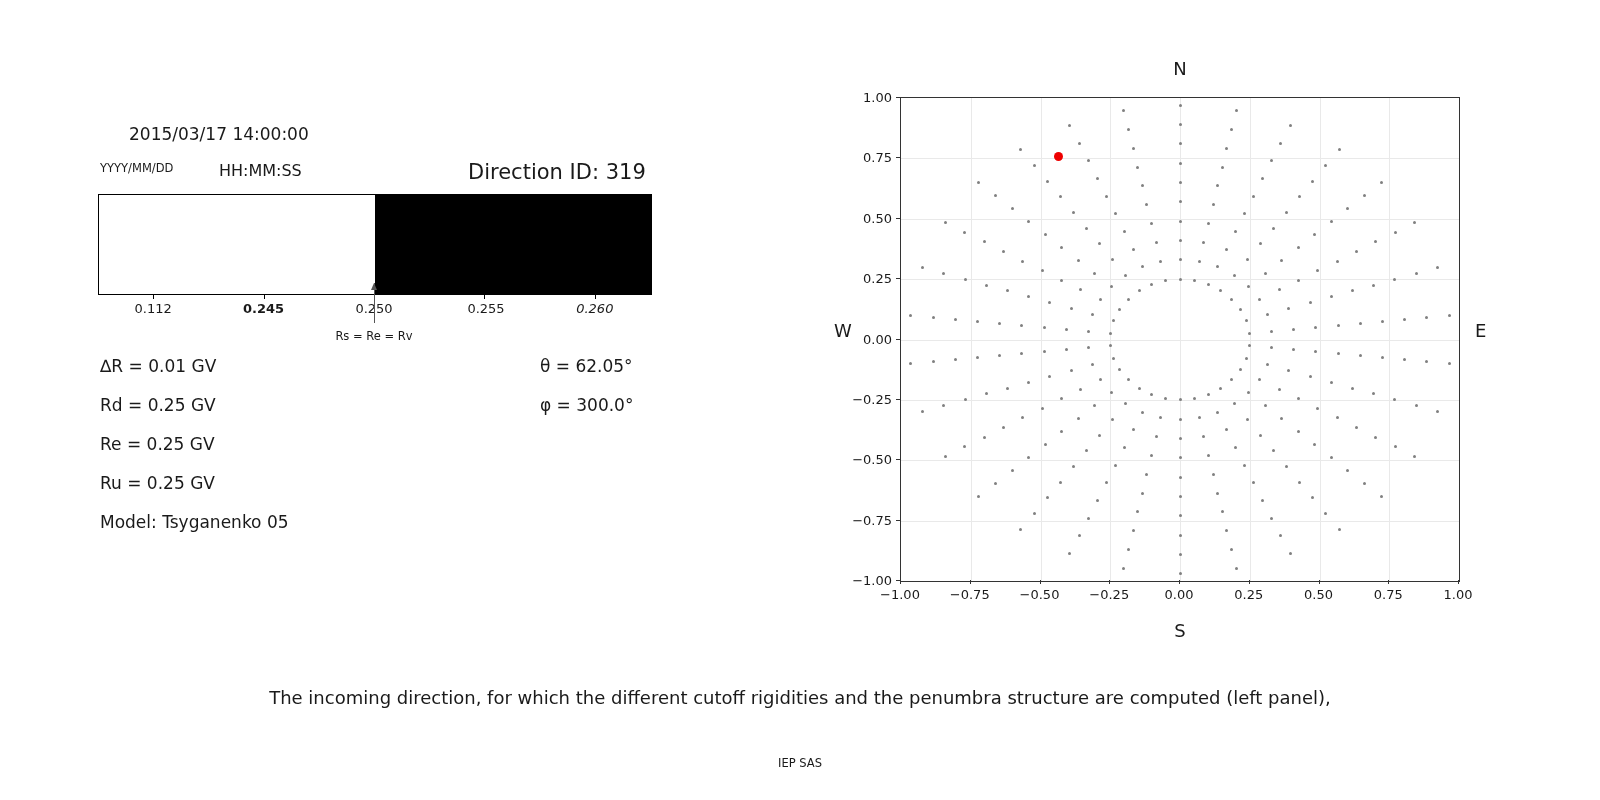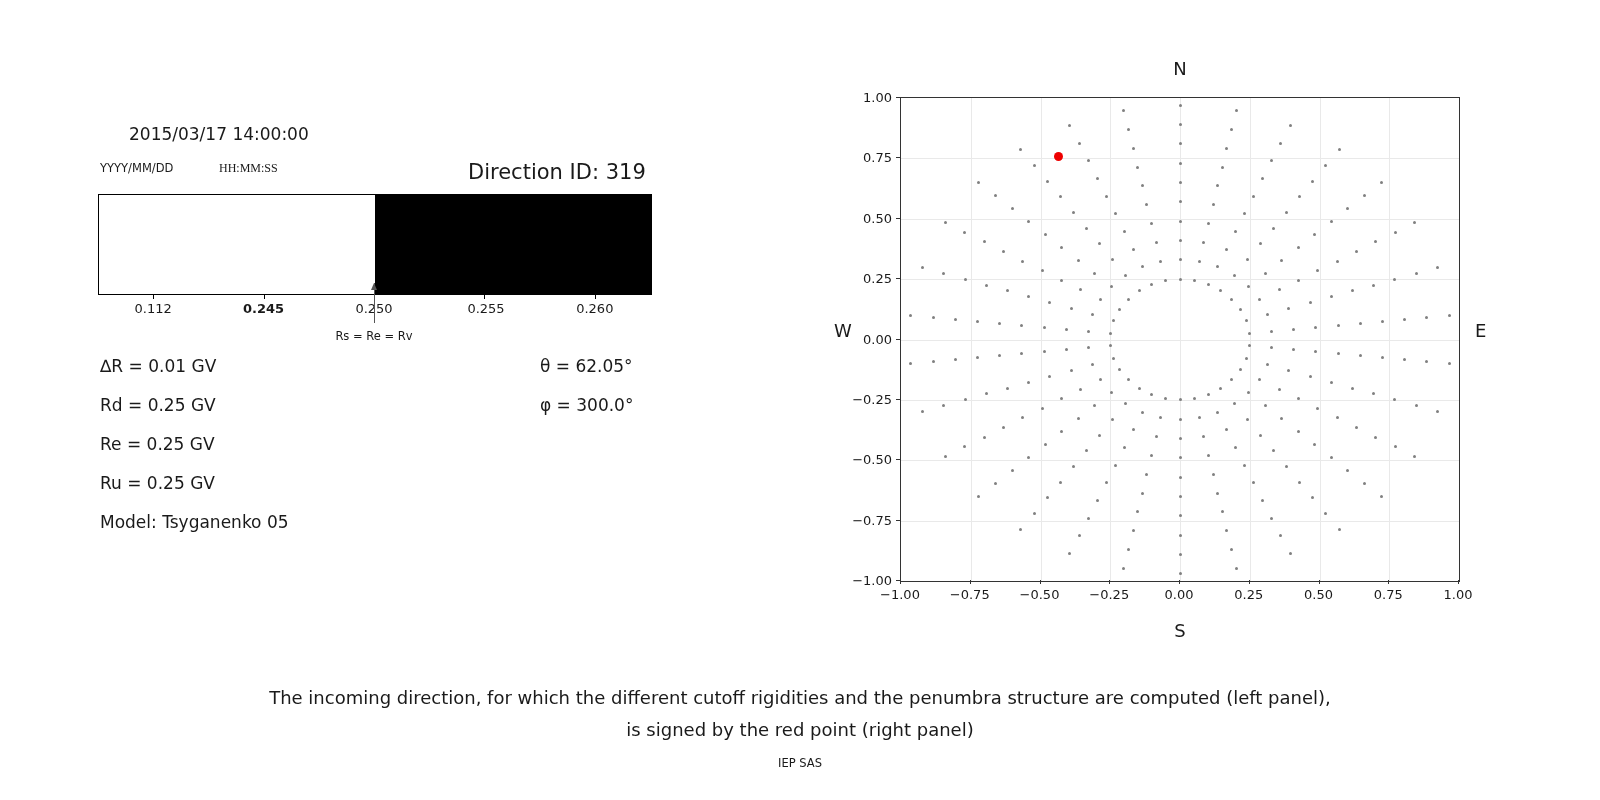--- a/index.html
+++ b/index.html
@@ -35,24 +35,23 @@
   #fmt-date {
     position: absolute;
     left: 100px; top: 161px;
     font-size: 11.5px;
     color: #1a1a1a;
     white-space: nowrap;
   }
   #fmt-time {
     position: absolute;
     left: 219px; top: 161px;
-    font-size: 12px;
-    color: #1a1a1a;
-    white-space: nowrap;
-    font-family: Liberation Serif, serif;
+    font-size: 16px;
+    color: #1a1a1a;
+    white-space: nowrap;
   }
   #direction-id {
     position: absolute;
     left: 468px; top: 160px;
     font-size: 21px;
     color: #1a1a1a;
     white-space: nowrap;
   }
 
   
@@ -268,21 +267,21 @@
   <div id="penumbra-axis">
       <div class="tick-mark" style="left: 55.2px;"></div>
       <div class="tick-label" style="left: 55.2px;">0.112</div>
       <div class="tick-mark" style="left: 165.6px;"></div>
       <div class="tick-label" style="left: 165.6px; font-weight: bold;">0.245</div>
       <div class="tick-mark" style="left: 276px;"></div>
       <div class="tick-label" style="left: 276px;">0.250</div>
       <div class="tick-mark" style="left: 386.4px;"></div>
       <div class="tick-label" style="left: 388px;">0.255</div>
       <div class="tick-mark" style="left: 496.8px;"></div>
-      <div class="tick-label" style="left: 496.8px;">0.260</div>
+      <div class="tick-label" style="left: 496.8px; font-style: italic;">0.260</div>
     </div>
   <div id="rs-arrow" style="left: 374px;"></div>
   <div id="rs-label" style="left: 374px;">Rs = Re = Rv</div>
 
   <div class="param param-left" id="p-dr">∆R = 0.01 GV</div>
   <div class="param param-left" id="p-rd">Rd = 0.25 GV</div>
   <div class="param param-left" id="p-re">Re = 0.25 GV</div>
   <div class="param param-left" id="p-ru">Ru = 0.25 GV</div>
   <div class="param param-left" id="p-model">Model: Tsyganenko 05</div>
   <div class="param param-right" id="p-theta">θ = 62.05°</div>
@@ -645,15 +644,14 @@
     <div class="ax-tickmark-y" style="left: 76px; top: 177.75px;"></div>
     <div class="ax-ytick-label" style="left: 18px; width: 54px; top: 177.75px;">0.50</div>
     <div class="ax-tickmark-y" style="left: 76px; top: 117.375px;"></div>
     <div class="ax-ytick-label" style="left: 18px; width: 54px; top: 117.375px;">0.75</div>
     <div class="ax-tickmark-y" style="left: 76px; top: 57px;"></div>
     <div class="ax-ytick-label" style="left: 18px; width: 54px; top: 57px;">1.00</div>
   </div>
 
 <div id="caption">
   <div>The incoming direction, for which the different cutoff rigidities and the penumbra structure are computed (left panel),</div>
-  <div>is signed by the red point (right panel)</div>
 </div>
 <div id="credit">IEP SAS</div>
 
 </body></html>

